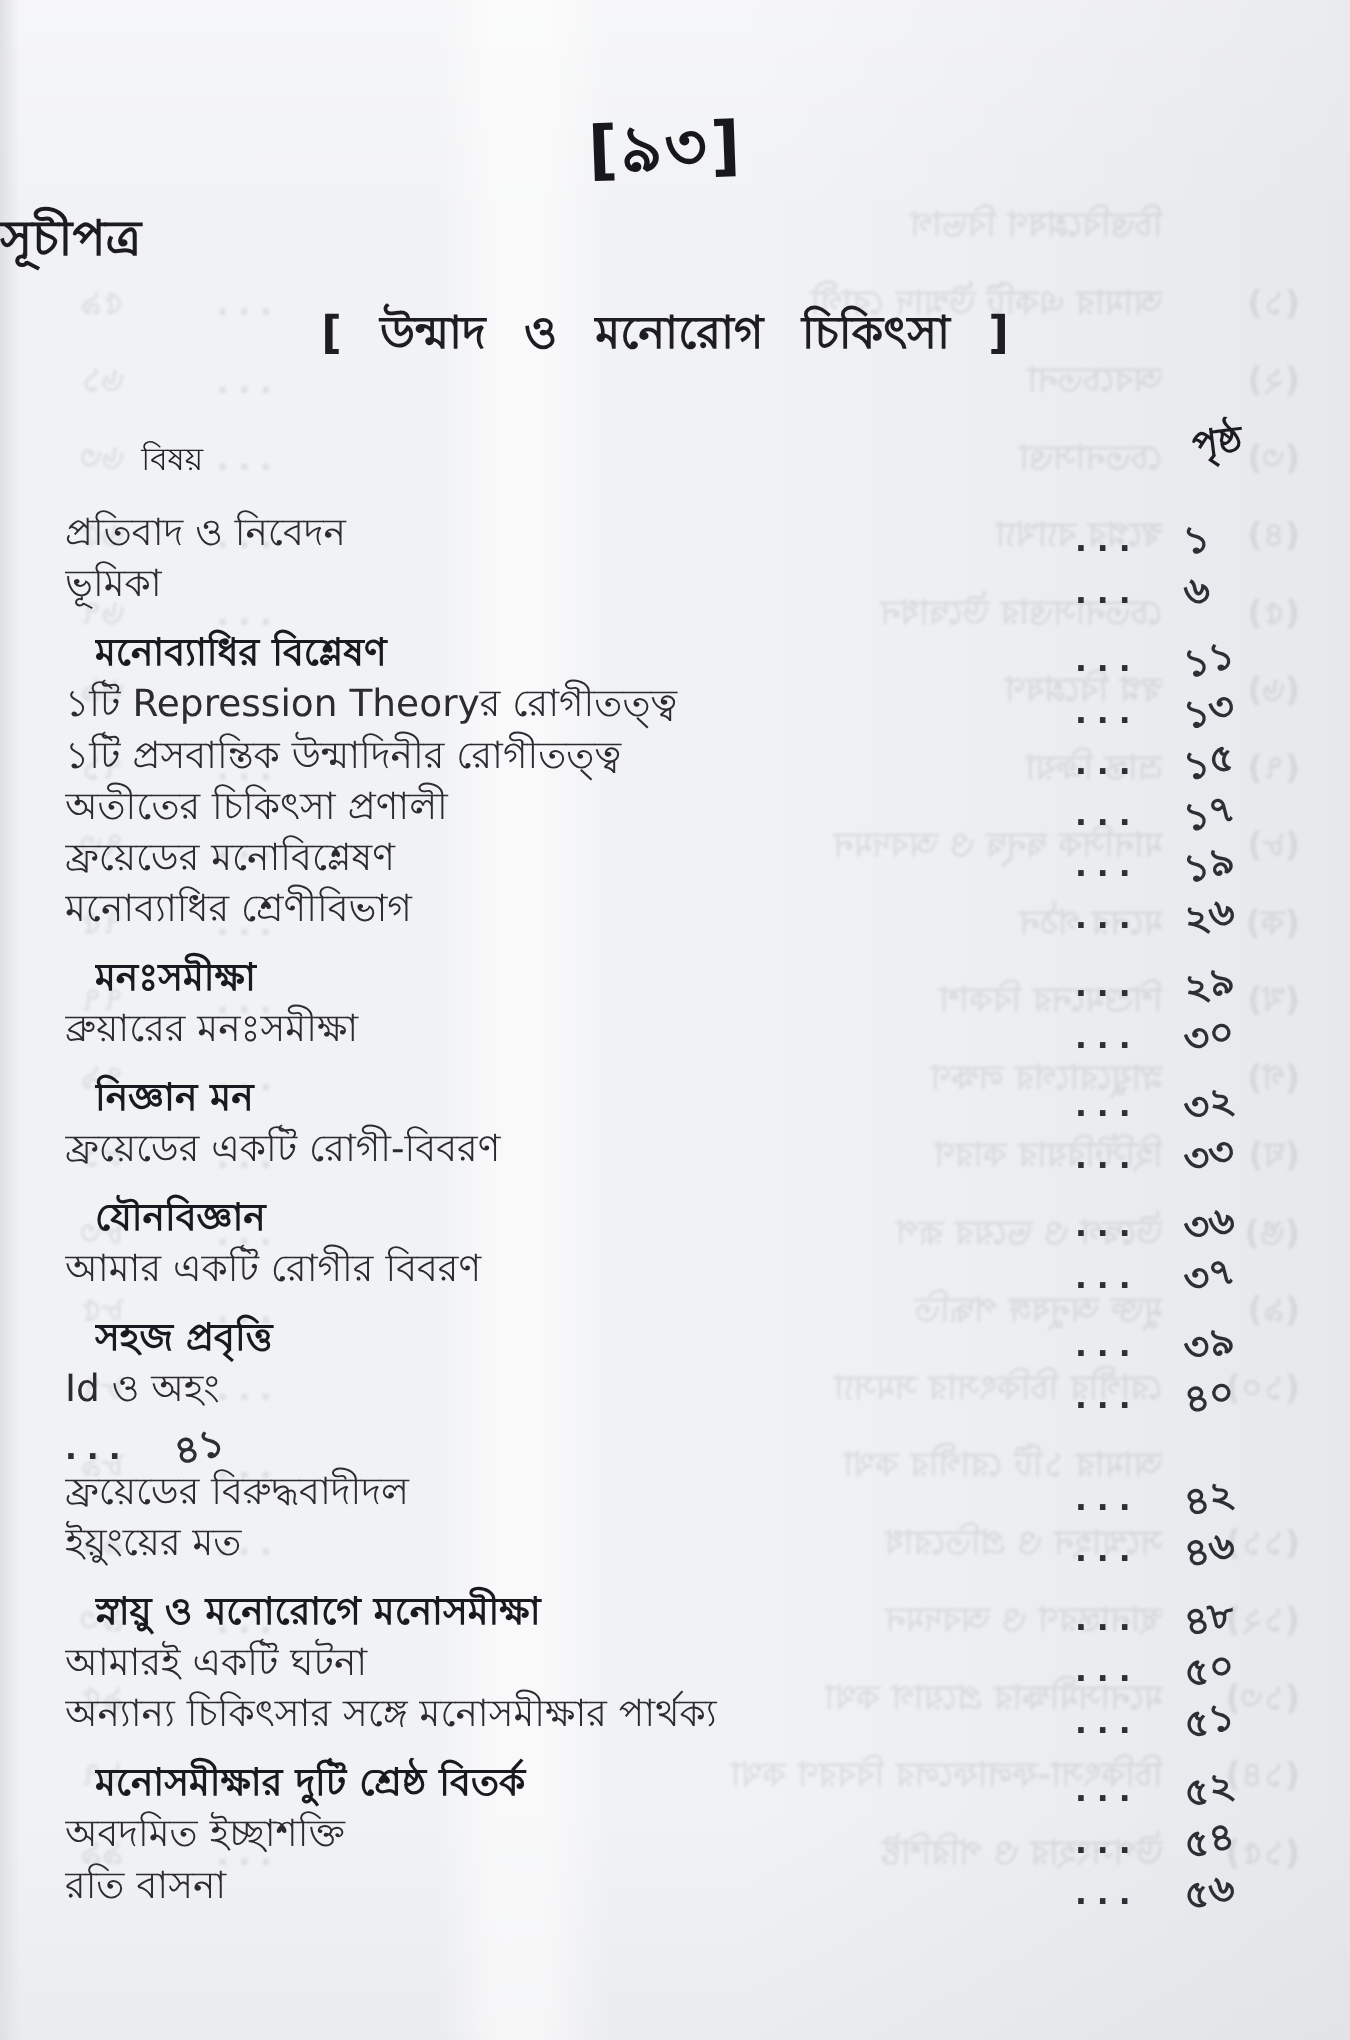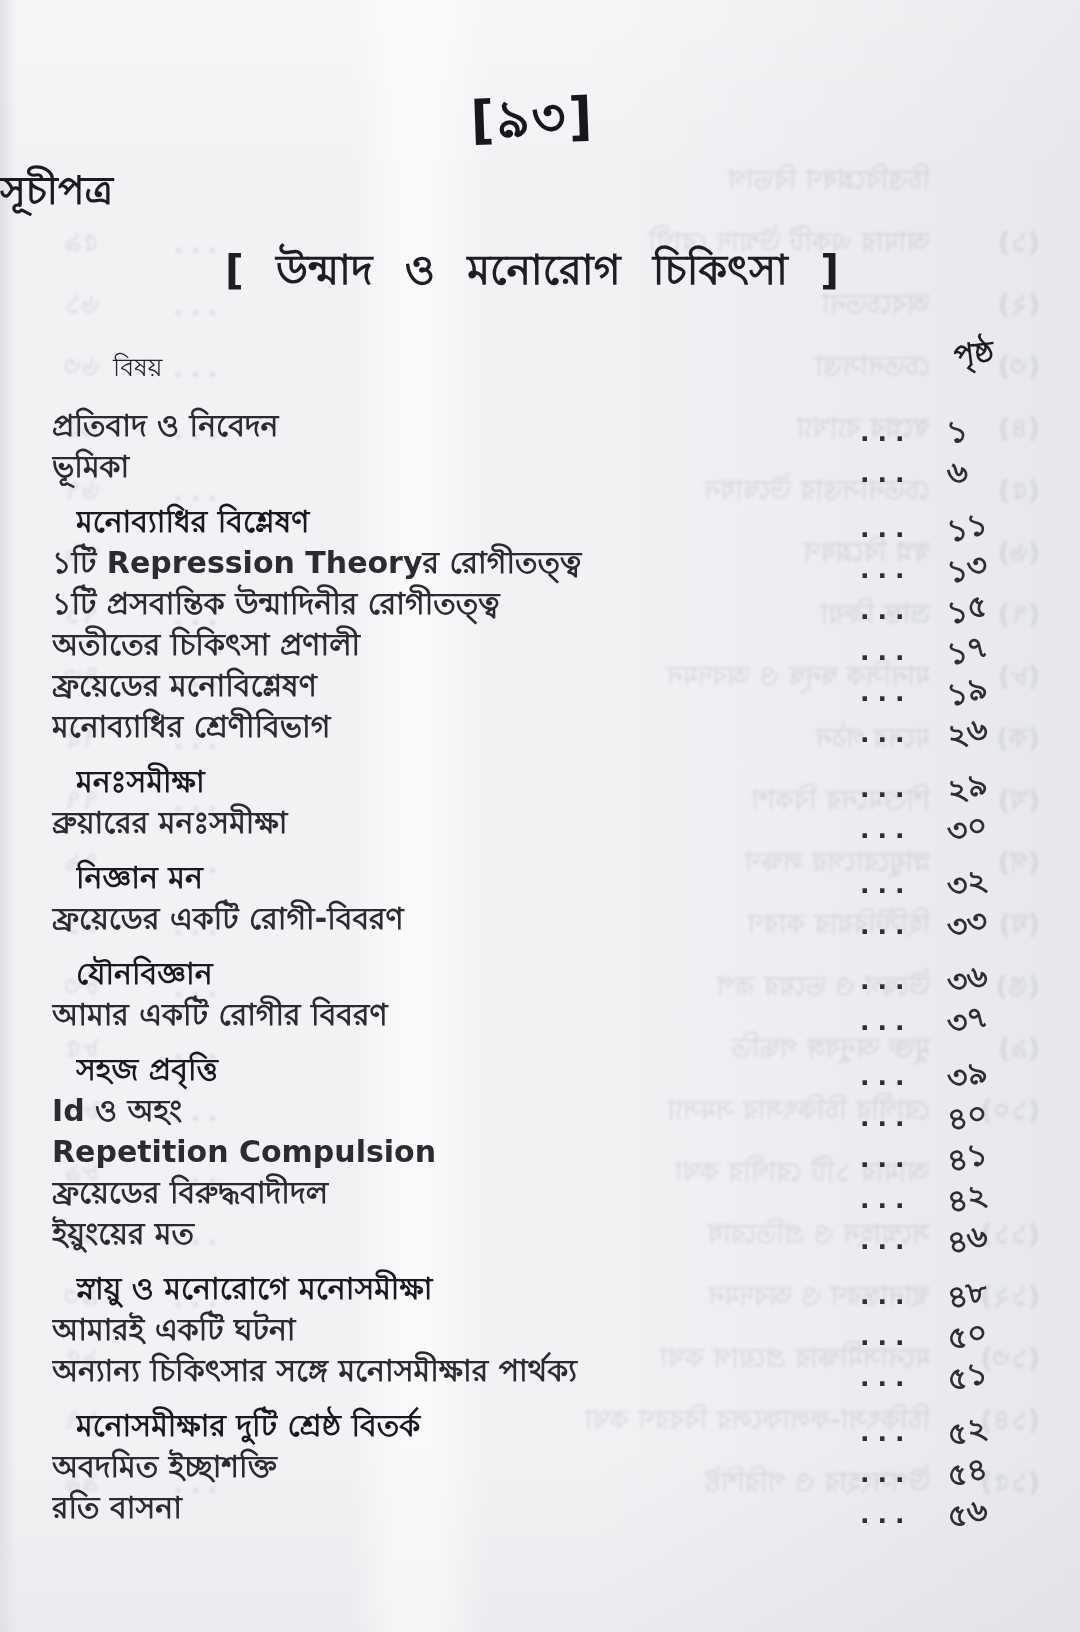--- a/index.html
+++ b/index.html
@@ -53,21 +53,21 @@
   }
   .doc-title{
     position:absolute;top:160px;left:0;right:14px;
     text-align:left;
     font-size:39px;font-weight:800;
     color:#1b1b21;
   }
   .doc-subtitle{
     position:absolute;top:238px;left:0;right:16px;
     text-align:center;
-    font-size:41px;font-weight:700;
+    font-size:36px;font-weight:700;
     word-spacing:18px;
     color:#1d1d23;
   }
   .col-subject{
     position:absolute;top:348px;left:113px;
     font-size:25px;font-weight:400;color:#222228;
   }
   .col-page{
     position:absolute;top:330px;right:86px;
     font-size:30px;font-weight:800;color:#1c1c22;
@@ -84,21 +84,21 @@
     font-weight:500;
     color:#2b2b31;
     white-space:nowrap;
   }
   .toc-row.bold{
     margin-top:14px;
     font-weight:800;
     color:#191920;
     margin-left:24px;
   }
-  .toc-label{flex:1;overflow:hidden;font-weight:bold;}
+  .toc-label{flex:1;overflow:hidden;}
   .toc-dots{
     flex:none;width:86px;
     font-size:25px;font-weight:700;
     letter-spacing:8px;
     color:#2e2e35;
     transform:translateY(5px);
   }
   .toc-num{
     flex:none;width:96px;
     font-size:31px;font-weight:700;
@@ -375,21 +375,20 @@
           <span class="toc-num"><span>৩৯</span></span>
         </div>
 
         <div class="toc-row">
           <span class="toc-label">Id ও অহং</span>
           <span class="toc-dots">...</span>
           <span class="toc-num"><span>৪০</span></span>
         </div>
 
         <div class="toc-row">
-          <span class="toc-label">Repetition Compulsion</span>
           <span class="toc-dots">...</span>
           <span class="toc-num"><span>৪১</span></span>
         </div>
 
         <div class="toc-row">
           <span class="toc-label">ফ্রয়েডের বিরুদ্ধবাদীদল</span>
           <span class="toc-dots">...</span>
           <span class="toc-num"><span>৪২</span></span>
         </div>
 

